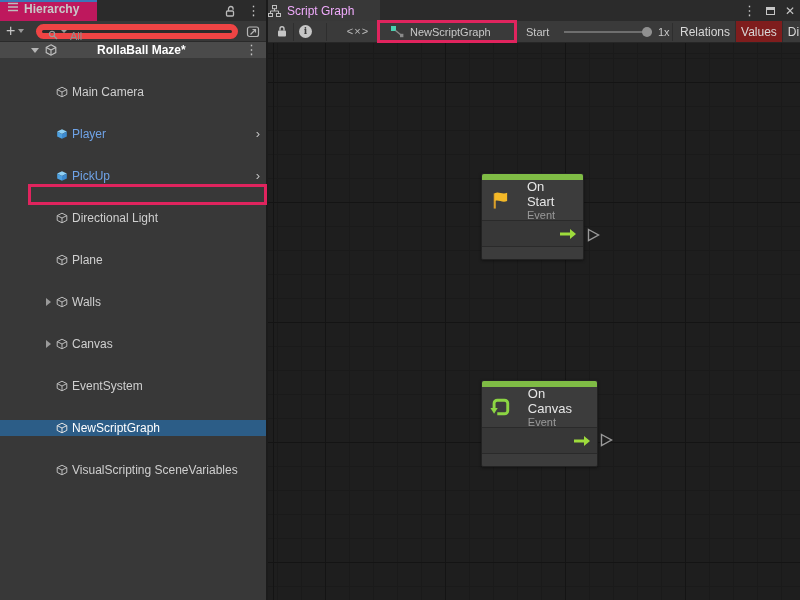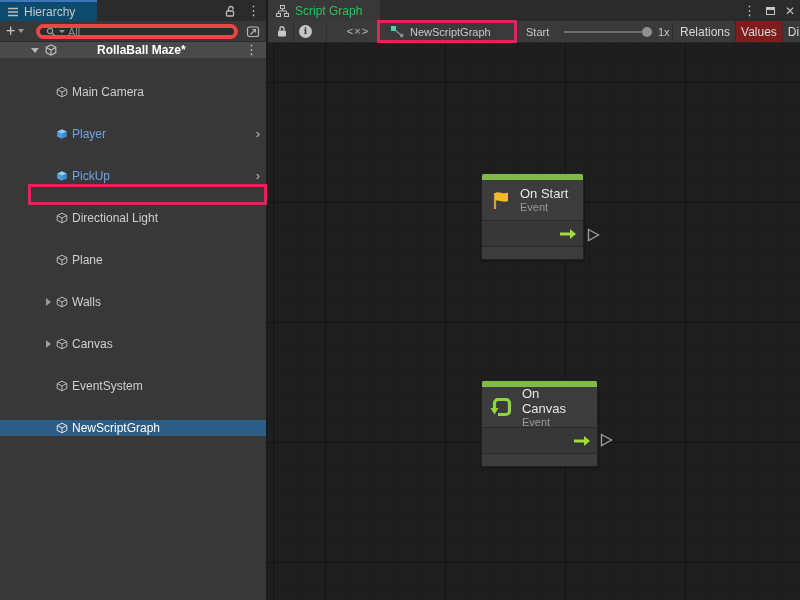--- a/index.html
+++ b/index.html
@@ -1,30 +1,30 @@
 <!DOCTYPE html>
 <html><head>
 <meta charset="utf-8">
 <style>
   html,body{margin:0;padding:0;background:#1e1e1e;}
   *{box-sizing:border-box;font-family:"Liberation Sans",sans-serif;}
   .app{position:relative;width:800px;height:600px;background:#383838;overflow:hidden;color:#cfcfcf;font-size:12px;}
 
   
   .h-tabstrip{position:absolute;left:0;top:0;width:266px;height:21px;background:#2b2b2b;}
-  .h-tab{position:absolute;left:0;top:0;width:97px;height:21px;background:#0c4a6e;border-top:2px solid #3c76b8;
-         display:flex;align-items:center;gap:5px;padding-left:7px;color:#c8c8c8;}
+  .h-tab{position:absolute;left:0;top:0;width:97px;height:21px;background:#be185d;border-top:2px solid #3c76b8;
+         display:flex;gap:5px;padding-left:7px;color:#c8c8c8;font-weight:bold;}
   .strip-icons{position:absolute;right:6px;top:0;height:21px;display:flex;align-items:center;gap:11px;}
   .kebab{color:#c6c6c6;font-size:13px;line-height:1;cursor:default;}
   .h-toolbar{position:absolute;left:0;top:21px;width:266px;height:21px;background:#383838;border-bottom:1px solid #2a2a2a;}
   .plus-btn{position:absolute;left:6px;top:1px;display:flex;align-items:center;gap:3px;color:#c8c8c8;}
   .plus-glyph{font-size:16px;line-height:18px;}
   .caret{width:0;height:0;border-left:3.5px solid transparent;border-right:3.5px solid transparent;border-top:4px solid #9a9a9a;}
-  .search-field{position:absolute;left:36px;top:3px;width:202px;height:15px;background:#2b2b2b;border:4px solid #ef4444;
-                border-radius:8px;display:flex;align-items:center;gap:3px;padding:0 6px;color:#8d8d8d;font-size:11px;}
+  .search-field{position:absolute;left:36px;top:3px;width:202px;height:15px;background:#2b2b2b;border:6px solid #ef4444;
+                border-radius:8px;display:flex;gap:3px;padding:0 6px;color:#8d8d8d;font-size:11px;}
   .pick-btn{position:absolute;left:245px;top:3px;width:16px;height:15px;display:flex;align-items:center;justify-content:center;}
   .scene-row{position:absolute;left:0;top:42px;width:266px;height:16px;background:#4a4a4a;display:flex;align-items:center;}
   .tri-down{width:0;height:0;border-left:4px solid transparent;border-right:4px solid transparent;border-top:5px solid #b5b5b5;
             position:absolute;left:31px;top:6px;}
   .scene-icon{position:absolute;left:45px;top:2px;}
   .scene-name{position:absolute;left:58px;top:0;line-height:16px;color:#fff;font-weight:bold;padding-left:39px;}
   .scene-kebab{position:absolute;right:8px;top:1px;}
   .rows{position:absolute;left:0;top:58px;width:266px;}
   .row{position:relative;height:16px;line-height:16px;padding-left:72px;color:#cfcfcf;white-space:nowrap;margin-top:26px;}
   .row .cube{position:absolute;left:56px;top:2px;}
@@ -36,21 +36,21 @@
 
   .ann-box{position:absolute;border:3px solid #e0245e;pointer-events:none;z-index:40;}
   .ann-hier{left:28px;top:184px;width:239px;height:21px;}
   .ann-tool{left:377px;top:20px;width:140px;height:23px;}
 
   .vsep{position:absolute;left:266px;top:0;width:2px;height:600px;background:#1b1b1b;}
 
   
   .g-tabstrip{position:absolute;left:268px;top:0;width:532px;height:21px;background:#2b2b2b;}
   .g-tab{position:absolute;left:0;top:0;width:112px;height:21px;background:#383838;display:flex;align-items:center;gap:6px;
-         padding-left:8px;color:#22c55e;}
+         color:#f0abfc;}
   .win-icons{position:absolute;right:5px;top:0;height:21px;display:flex;align-items:center;gap:10px;color:#c6c6c6;}
   .max-box{display:inline-block;width:9px;height:8px;border:1px solid #c6c6c6;border-top:3px solid #c6c6c6;}
   .close-x{font-size:12px;line-height:1;}
 
   .g-toolbar{position:absolute;left:268px;top:21px;width:532px;height:22px;background:#3a3a3a;border-bottom:1px solid #262626;overflow:hidden;}
   .g-toolbar .tsep{position:absolute;top:2px;width:1px;height:18px;background:#2e2e2e;}
   .tb-lock{position:absolute;left:8px;top:4px;}
   .tb-info{position:absolute;left:31px;top:4px;width:13px;height:13px;border-radius:50%;background:#c6c6c6;color:#3a3a3a;
            font-family:"DejaVu Serif",serif;font-weight:bold;font-size:9px;text-align:center;line-height:13px;}
   .tb-vars{position:absolute;left:66px;top:4px;width:48px;text-align:center;color:#bdbdbd;font-size:11px;letter-spacing:1px;}
@@ -69,21 +69,21 @@
       repeating-linear-gradient(to right,#141414 0 1px,transparent 1px 120px),
       repeating-linear-gradient(to bottom,#141414 0 1px,transparent 1px 120px),
       repeating-linear-gradient(to right,#1a1a1a 0 1px,transparent 1px 24px),
       repeating-linear-gradient(to bottom,#1a1a1a 0 1px,transparent 1px 24px);
     background-position:57px 0px,0px 39px,9px 0px,0px 15px;}
 
   .node{position:absolute;background:#3c3c3c;border:1px solid #222;border-radius:2px;box-shadow:0 1px 3px rgba(0,0,0,.4);}
   .node-start{left:213px;top:130px;width:103px;}
   .node-update{left:213px;top:337px;width:117px;}
   .nbar{height:6px;background:#7fbc45;border-radius:2px 2px 0 0;}
-  .nhead{display:flex;align-items:center;gap:8px;height:41px;padding:0 10px 0 8px;border-bottom:1px solid #2a2a2a;}
+  .nhead{display:flex;align-items:center;gap:16px;height:41px;padding:0 10px 0 8px;border-bottom:1px solid #2a2a2a;}
   .ntitle{color:#e6e6e6;font-size:13px;line-height:15px;}
   .nsub{color:#9a9a9a;font-size:11px;line-height:13px;}
   .nbody{position:relative;height:26px;background:#373737;border-bottom:1px solid #2a2a2a;}
   .nport{position:absolute;right:6px;top:7px;}
   .nfoot{height:12px;background:#3c3c3c;border-radius:0 0 2px 2px;}
   .ext-port{position:absolute;}
 </style>
 </head>
 <body>
 
@@ -191,20 +191,26 @@
       <svg class="cube" width="12" height="12" viewBox="0 0 12 12">
           <path d="M6 1.2 L10.8 3.6 L6 6 L1.2 3.6 Z M1.2 3.6 V8.4 L6 10.8 V6 M10.8 3.6 V8.4 L6 10.8" fill="none" stroke="#bdbdbd" stroke-width="1"></path>
         </svg>
       <span>EventSystem</span>
     </div>
     <div class="row selected">
       <svg class="cube" width="12" height="12" viewBox="0 0 12 12">
           <path d="M6 1.2 L10.8 3.6 L6 6 L1.2 3.6 Z M1.2 3.6 V8.4 L6 10.8 V6 M10.8 3.6 V8.4 L6 10.8" fill="none" stroke="#e2e2e2" stroke-width="1"></path>
         </svg>
       <span>NewScriptGraph</span>
+    </div>
+    <div class="row">
+      <svg class="cube" width="12" height="12" viewBox="0 0 12 12">
+          <path d="M6 1.2 L10.8 3.6 L6 6 L1.2 3.6 Z M1.2 3.6 V8.4 L6 10.8 V6 M10.8 3.6 V8.4 L6 10.8" fill="none" stroke="#bdbdbd" stroke-width="1"></path>
+        </svg>
+      <span>VisualScripting SceneVariables</span>
     </div>
   </div>
 
   <div class="ann-box ann-hier"></div>
 
   <div class="vsep"></div>
 
   <div class="g-tabstrip">
     <div class="g-tab">
       <svg width="13" height="12" viewBox="0 0 13 12">

